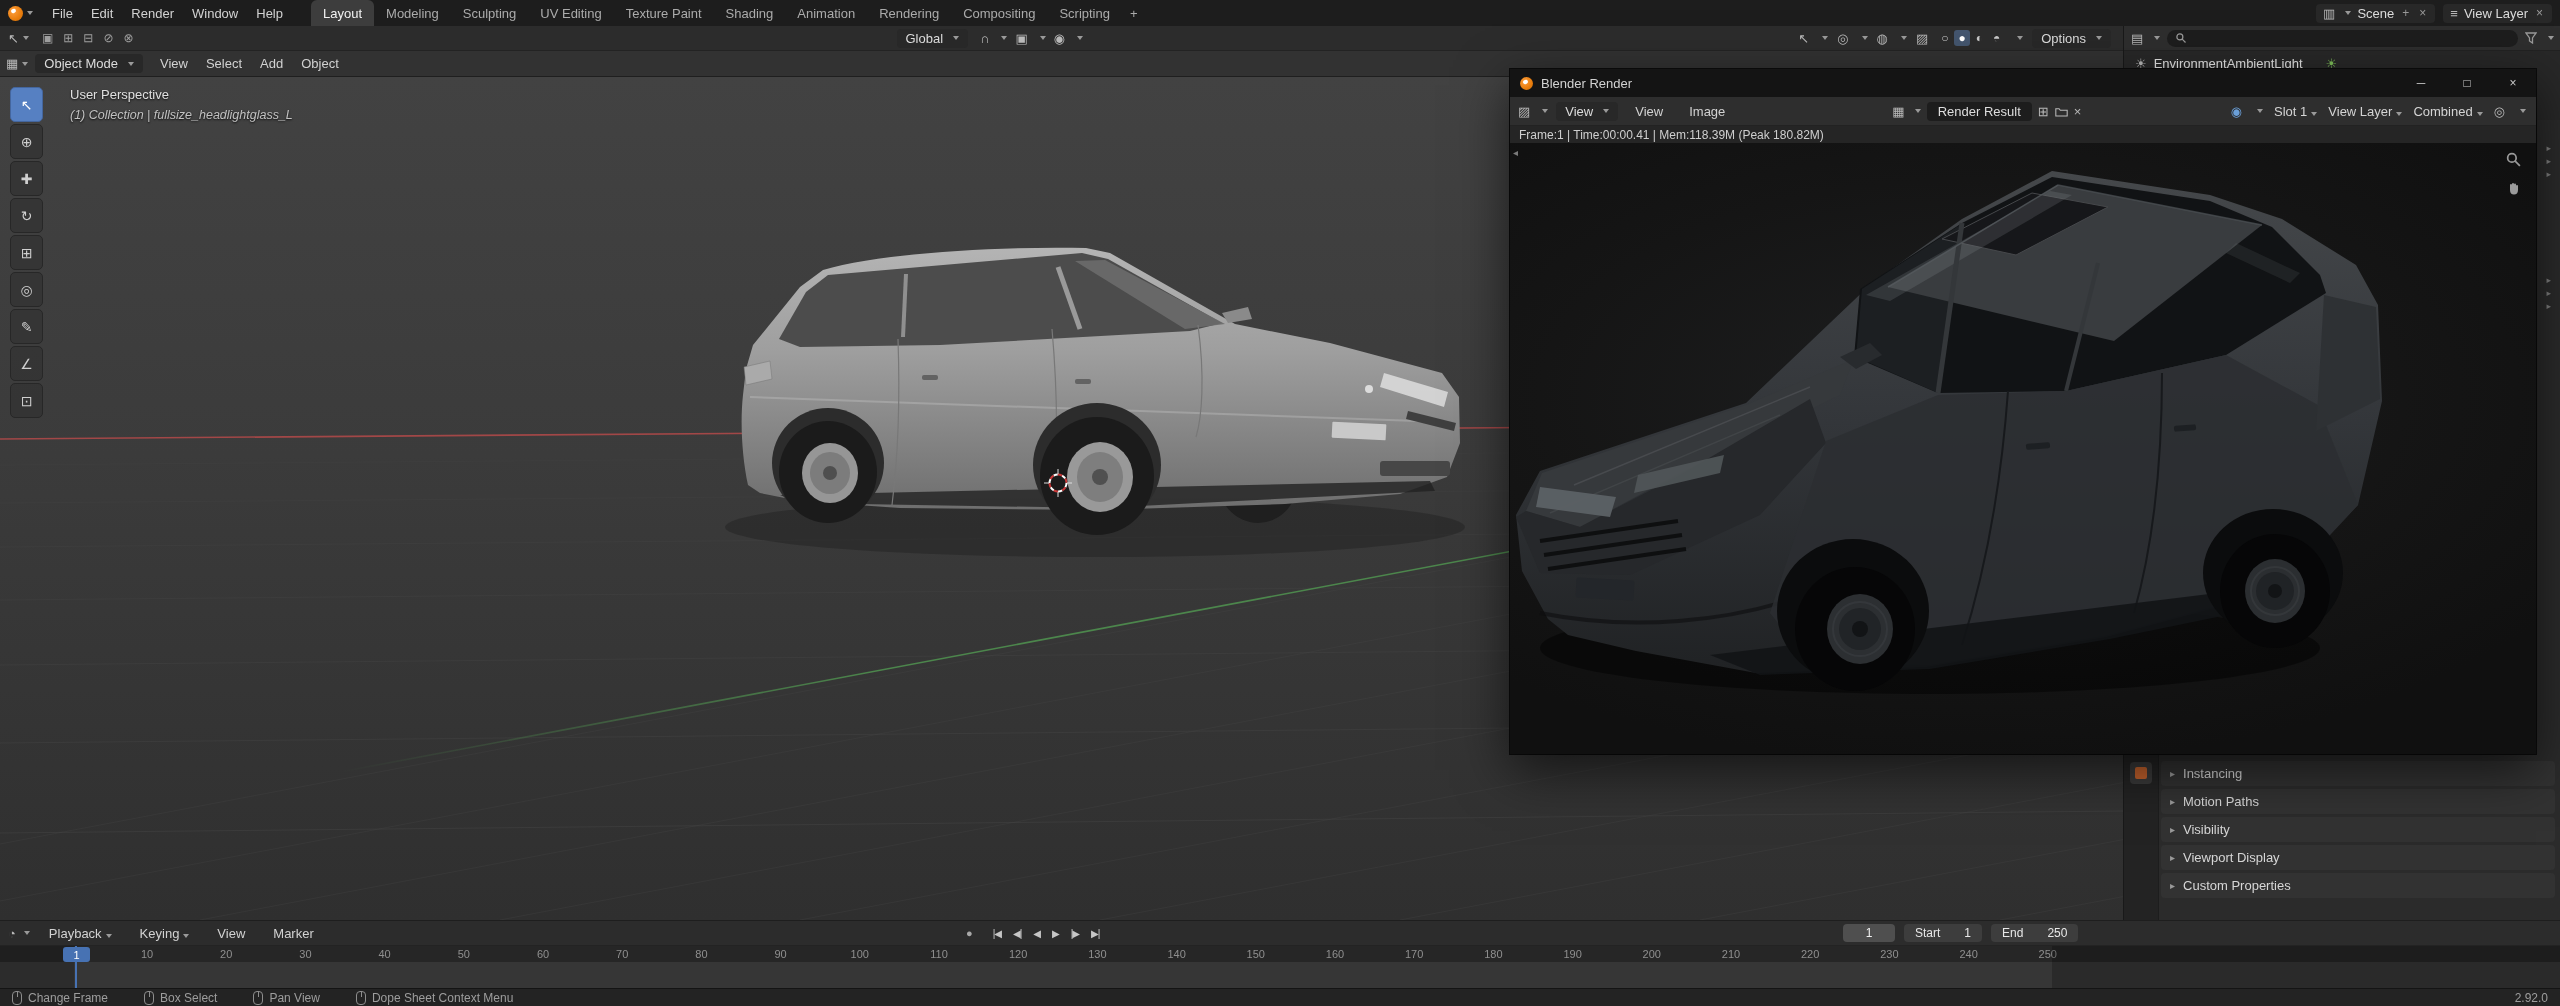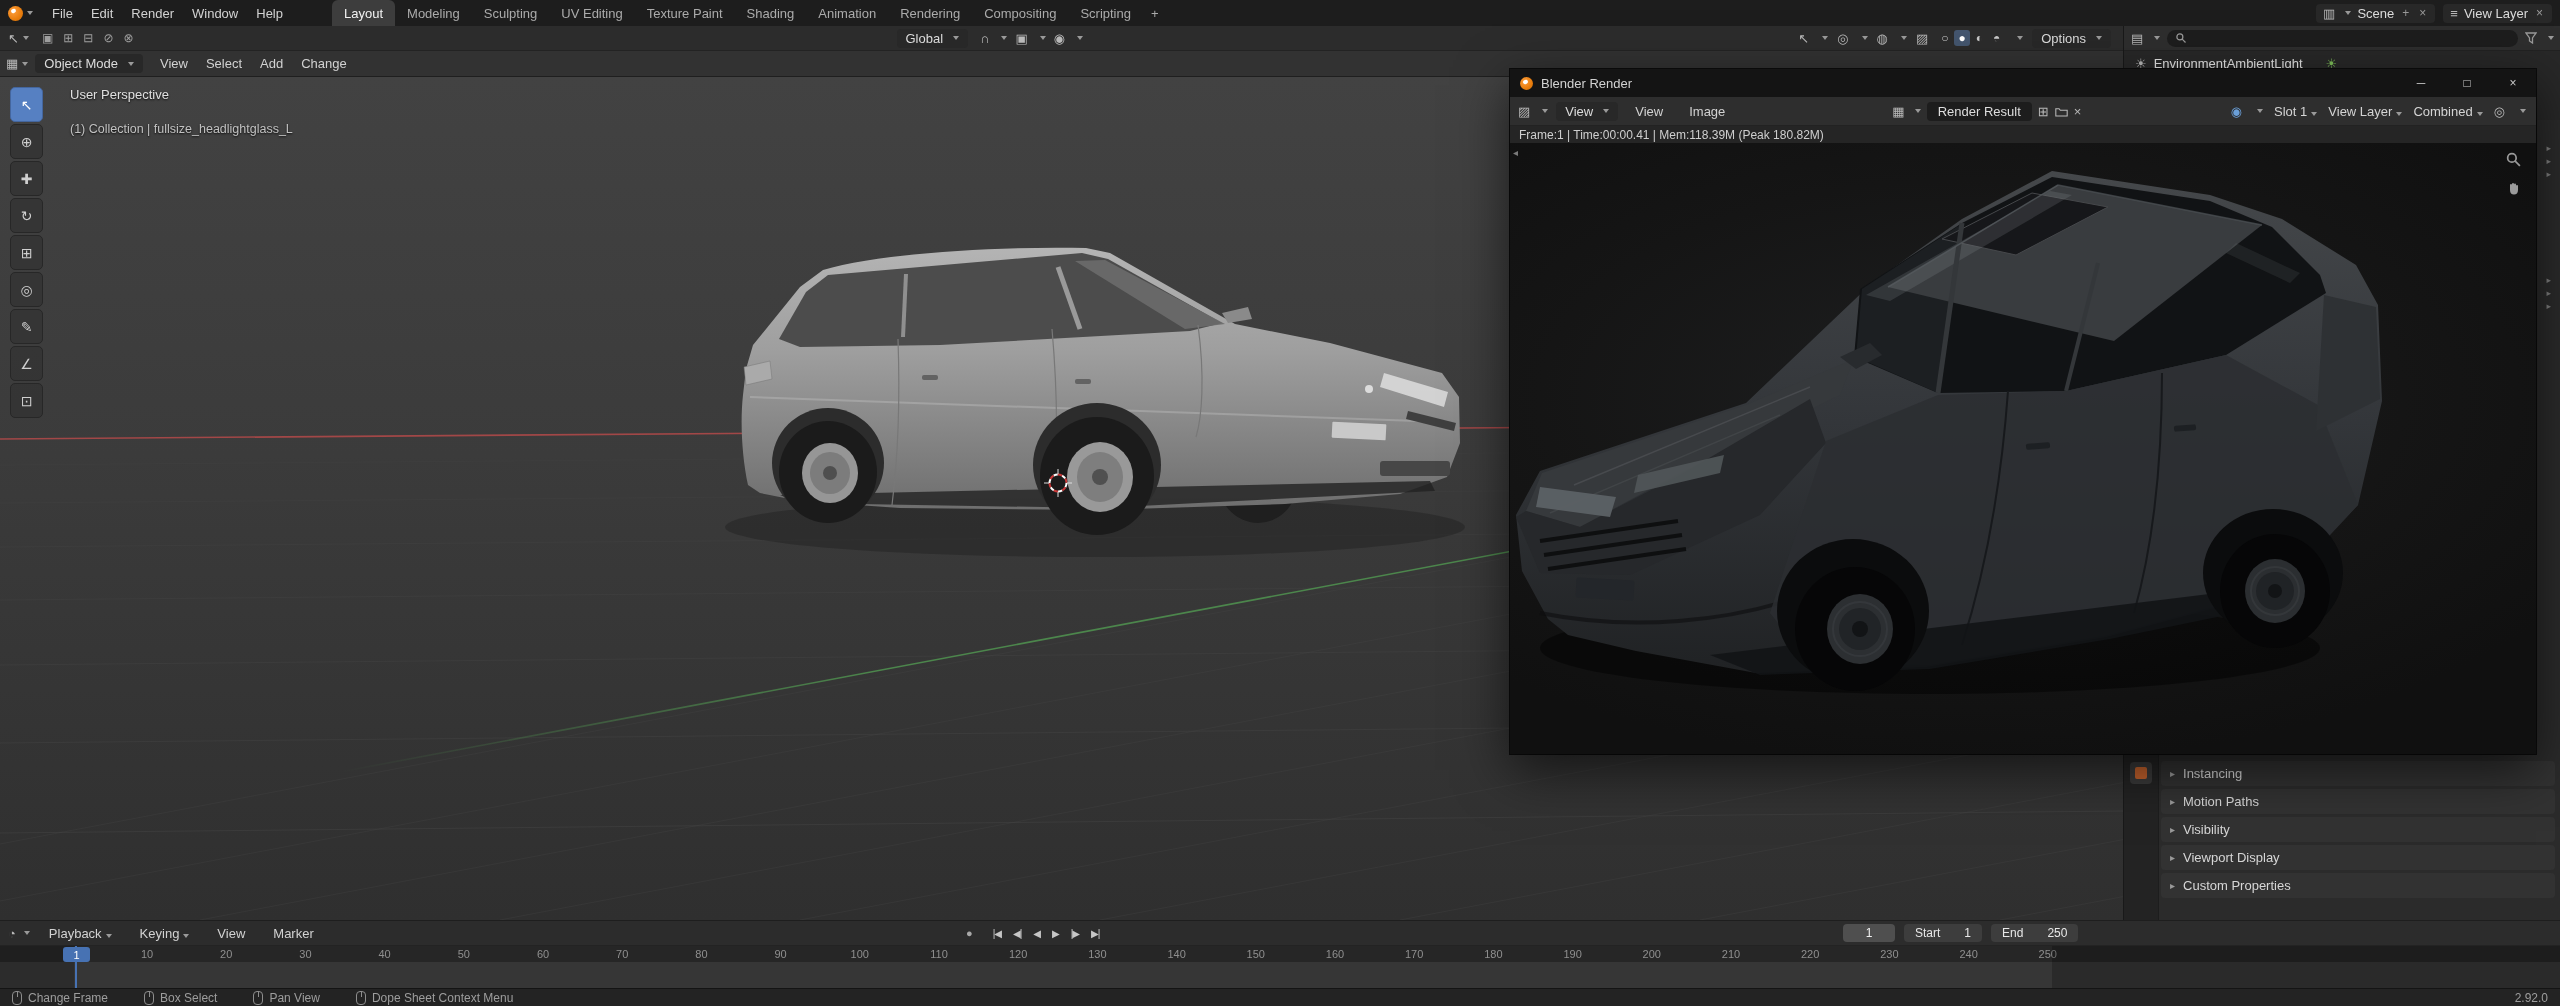--- a/index.html
+++ b/index.html
@@ -9,21 +9,21 @@
          border-right:3.5px solid transparent;border-top:4px solid #9a9a9a;margin-left:4px;}
   .icn{font-size:13px;color:#b9b9b9;line-height:1;}
   .blogo{display:inline-block;width:15px;height:15px;border-radius:50%;position:relative;
          background:radial-gradient(circle at 35% 35%,#ff9f3e,#e87d0d 60%,#c76a08);}
   .blogo::after{content:"";position:absolute;left:3px;top:3px;width:5px;height:4px;
          background:#fff;border-radius:50%;transform:rotate(-20deg);}
   
   .topbar{height:26px;background:#1d1d1d;display:flex;align-items:center;padding:0 8px;border-bottom:1px solid #131313;}
   .tb-menus{display:flex;margin-left:10px;}
   .menu{padding:0 9px;color:#d2d2d2;cursor:default;}
-  .workspaces{display:flex;margin-left:40px;height:26px;align-items:stretch;}
+  .workspaces{display:flex;margin-left:19px;height:26px;align-items:stretch;}
   .ws{display:flex;align-items:center;padding:0 12px;color:#ababab;border-radius:6px 6px 0 0;}
   .ws.active{background:#3d3d3d;color:#f2f2f2;}
   .ws-plus{display:flex;align-items:center;padding:0 8px;color:#ababab;}
   .topbar-right{margin-left:auto;display:flex;align-items:center;gap:8px;}
   .tb-field{background:#282828;border-radius:4px;padding:2px 7px;display:flex;gap:6px;align-items:center;color:#dcdcdc;}
   .x-btn{color:#9a9a9a;font-size:12px;padding:0 2px;}
   
   .main{position:absolute;top:26px;left:0;width:2560px;height:894px;}
   .viewport{position:absolute;left:0;top:0;width:2123px;height:894px;background:#303030;}
   .vp-rowA{height:24px;background:#2c2c2c;display:flex;align-items:center;padding:0 8px;border-bottom:1px solid #232323;}
@@ -34,21 +34,21 @@
   .snap-cluster{display:flex;align-items:center;gap:8px;margin-left:12px;}
   .vp-right{margin-left:auto;display:flex;align-items:center;gap:9px;padding-right:4px;}
   .sphere{font-size:12px;color:#c9c9c9;padding:1px 4px;border-radius:3px;}
   .sphere.on{background:#44566f;color:#fff;}
   .vp-menus{display:flex;margin-left:8px;}
   .vp-canvas{position:absolute;left:0;top:51px;width:2123px;height:843px;overflow:hidden;
              background:linear-gradient(#424242,#3b3b3b 45%,#2f2f2f);}
   .vp-svg{position:absolute;left:0;top:0;}
   .vp-overlay{position:absolute;left:70px;top:10px;text-shadow:0 1px 2px rgba(0,0,0,.85);}
   .vp-overlay .l1{color:#e0e0e0;}
-  .vp-overlay .l2{color:#c2c2c2;margin-top:20px;font-size:12.5px;}
+  .vp-overlay .l2{color:#c2c2c2;margin-top:6px;font-size:12.5px;font-style:italic;}
   .vp-toolbar{position:absolute;left:10px;top:10px;width:33px;display:flex;flex-direction:column;gap:2px;}
   .tool{height:33px;background:rgba(52,52,52,.92);border:1px solid #272727;border-radius:5px;
         display:flex;align-items:center;justify-content:center;color:#cfcfcf;font-size:14px;}
   .tool.on{background:#5680c2;border-color:#44669e;color:#fff;}
   
   .rightpanel{position:absolute;left:2123px;top:0;width:437px;height:894px;background:#2b2b2b;border-left:1px solid #191919;}
   .ol-header{height:24px;background:#2e2e2e;display:flex;align-items:center;gap:7px;padding:0 7px;border-bottom:1px solid #222;}
   .search{flex:1;background:#1d1d1d;border-radius:9px;height:17px;display:flex;align-items:center;gap:5px;padding:0 8px;}
   .search input{flex:1;background:transparent;border:none;outline:none;color:#ddd;font-size:12px;font-family:inherit;}
   .ol-body{height:70px;background:#282828;padding:3px 4px;border-bottom:1px solid #202020;}
@@ -207,21 +207,21 @@
       <span class="caret"></span>
       <div class="pill" style="margin-left:7px;">
         <span>Object Mode</span>
         <span class="caret"></span>
       </div>
       <div class="vp-menus">
 
       <span class="menu">View</span>
           <span class="menu">Select</span>
           <span class="menu">Add</span>
-          <span class="menu">Change</span>
+          <span class="menu">Object</span>
         </div>
     </div>
 
     <div class="vp-canvas">
       <svg class="vp-svg" width="2123" height="843" viewBox="0 0 2123 843">
         <defs>
           <linearGradient id="carBody" x1="0" y1="0" x2="0" y2="1">
             <stop offset="0" stop-color="#b4b4b4"></stop>
               <stop offset="0.4" stop-color="#9e9e9e"></stop>
             <stop offset="0.75" stop-color="#828282"></stop>

